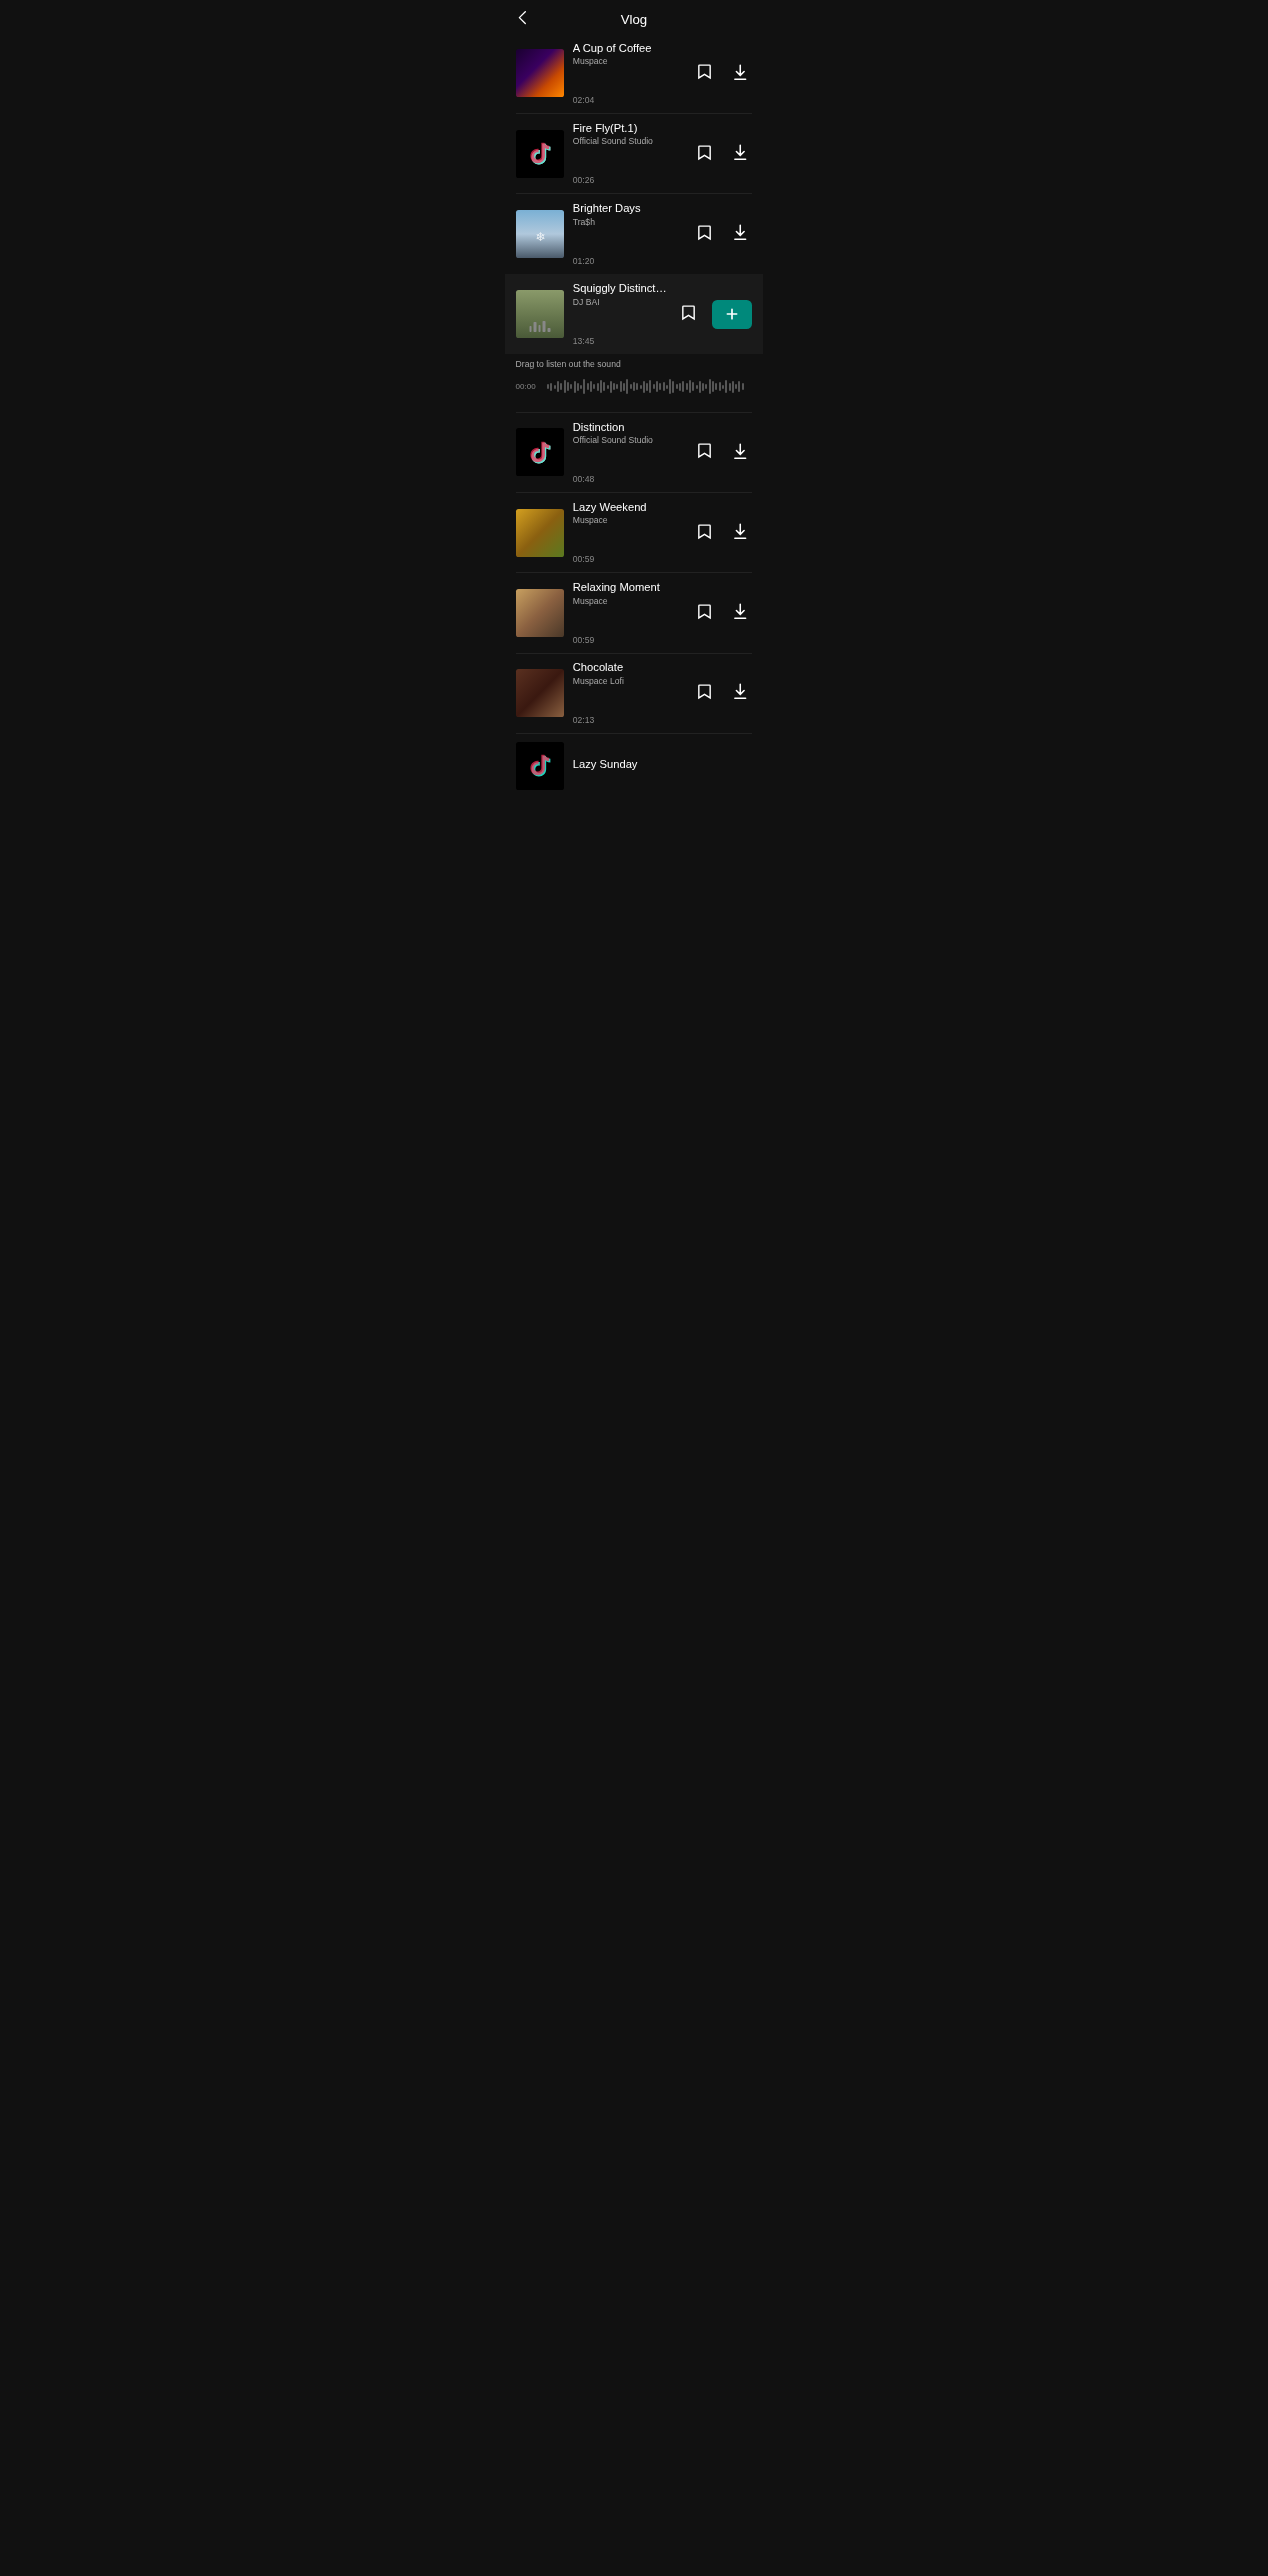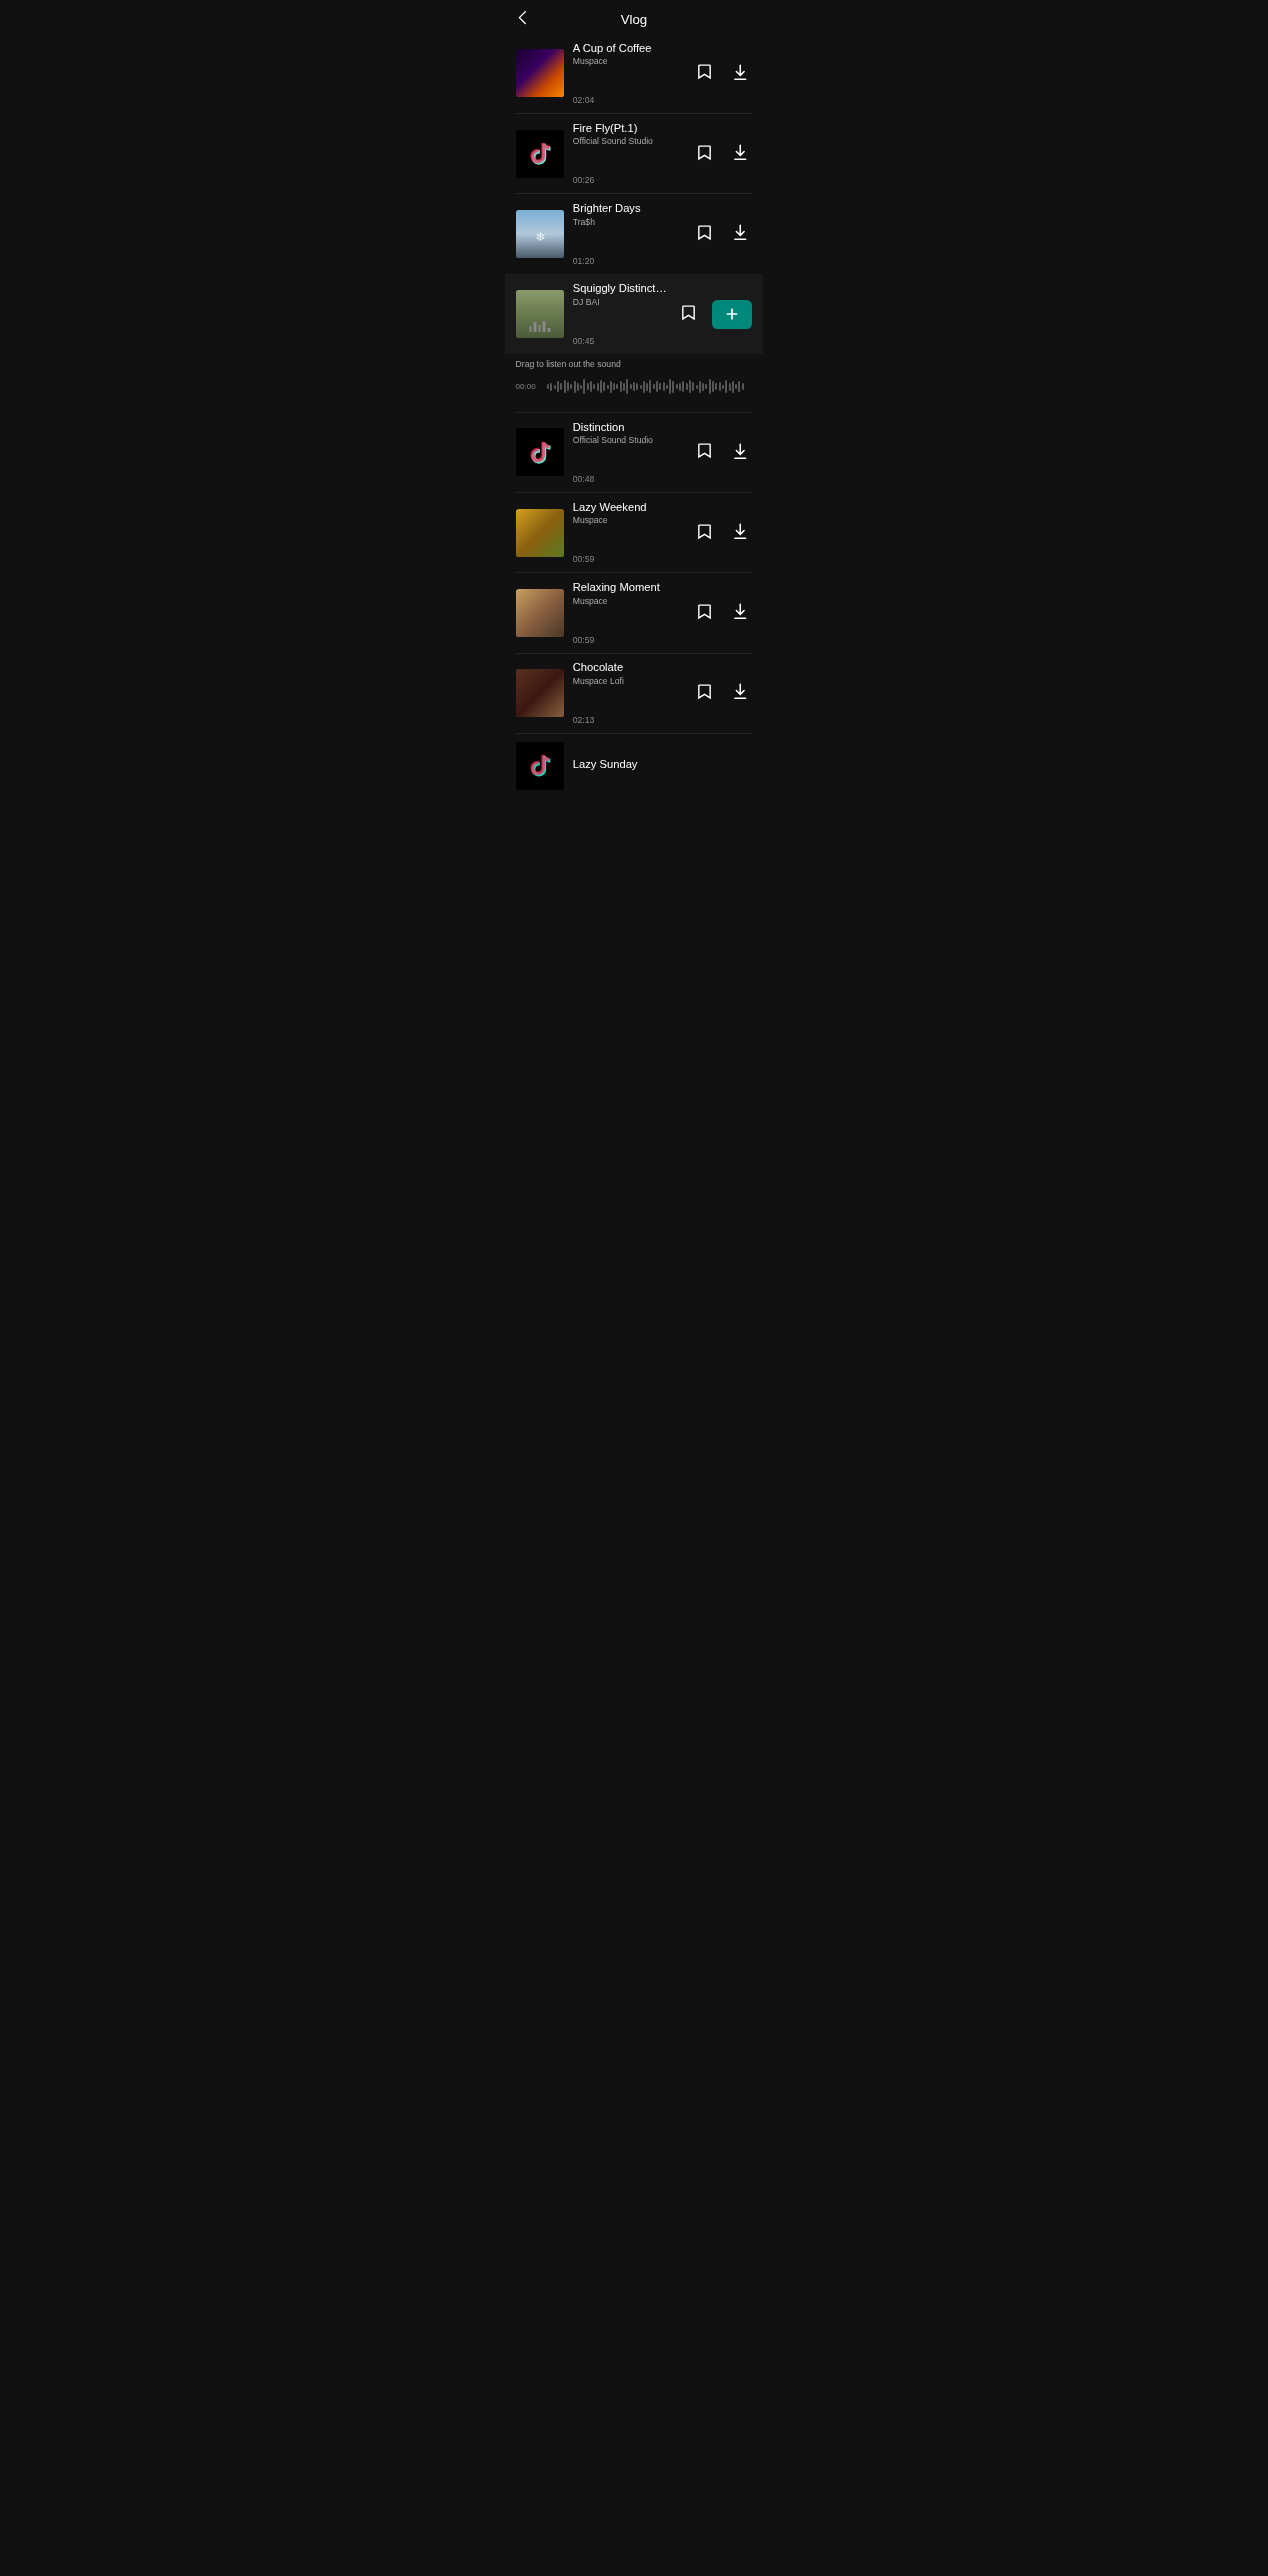--- a/index.html
+++ b/index.html
@@ -328,21 +328,21 @@
         <div style="width:2.6px;height:5.3px;background:#888;border-radius:0.7px;"></div>
         <div style="width:2.6px;height:9.2px;background:#888;border-radius:0.7px;"></div>
         <div style="width:2.6px;height:6.6px;background:#888;border-radius:0.7px;"></div>
         <div style="width:2.6px;height:10.6px;background:#888;border-radius:0.7px;"></div>
         <div style="width:2.6px;height:4px;background:#888;border-radius:0.7px;"></div>
       </div>
     </div>
     <div class="track-info">
       <div class="track-name">Squiggly Distinction</div>
       <div class="track-artist">DJ BAI</div>
-      <div class="track-duration">00:45</div>
+      <div class="track-duration">13:45</div>
     </div>
     <div class="track-actions">
       <button class="btn-bookmark">
         <svg viewBox="0 0 24 24">
             <path d="M5 3h14a1 1 0 0 1 1 1v17l-8-5-8 5V4a1 1 0 0 1 1-1z" stroke="#fff" stroke-width="2" fill="none"></path>
           </svg>
       </button>
       <button class="btn-add">
         <svg viewBox="0 0 24 24">
             <path d="M12 5v14M5 12h14" stroke="#fff" stroke-width="2.5" stroke-linecap="round"></path>

